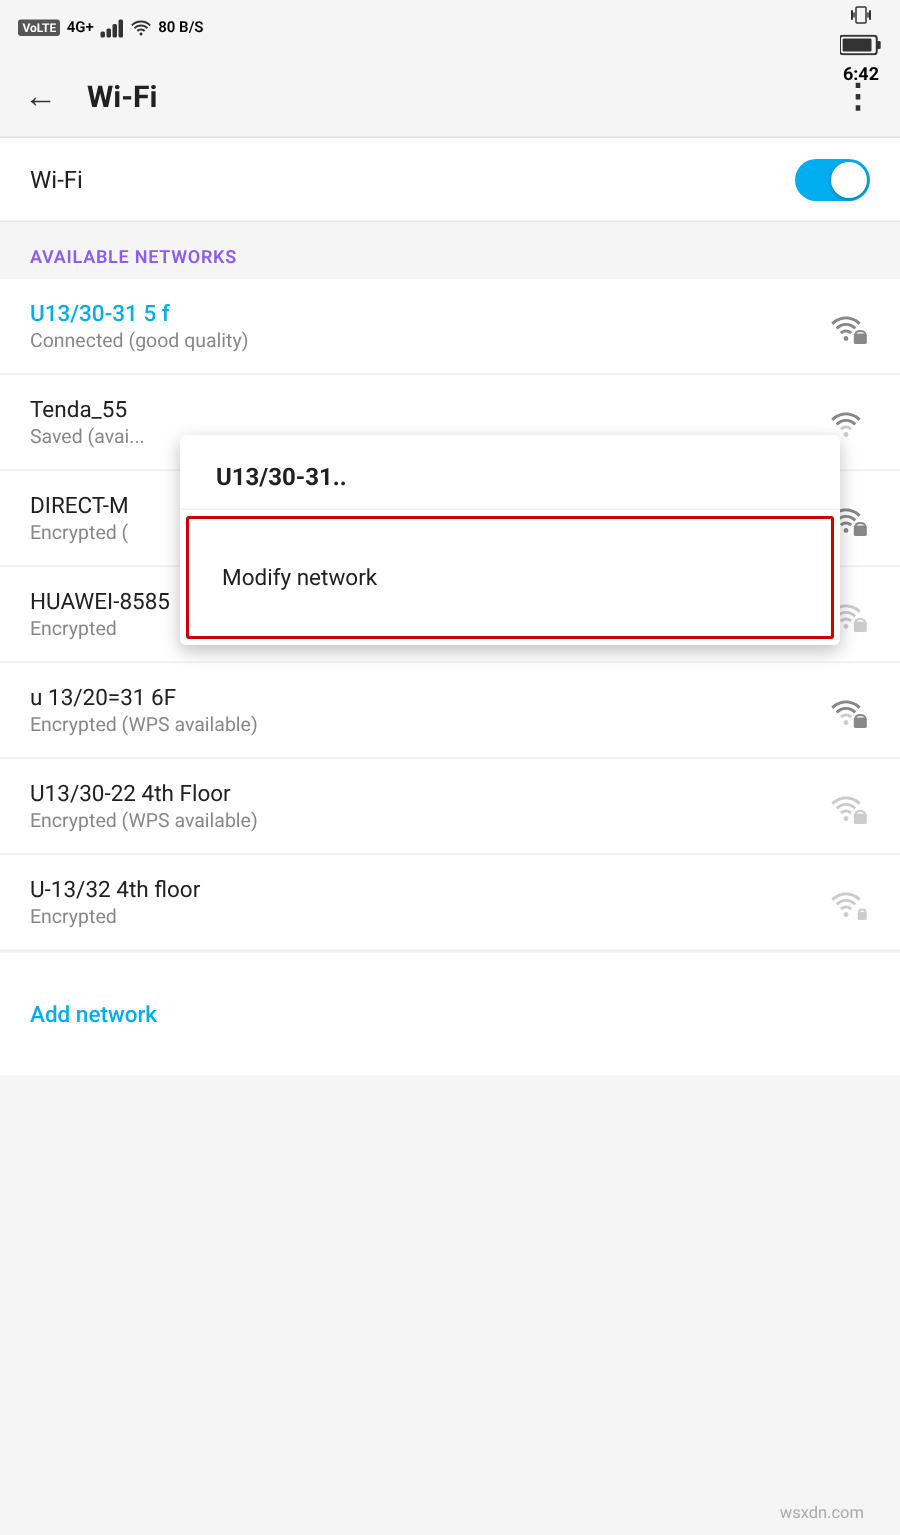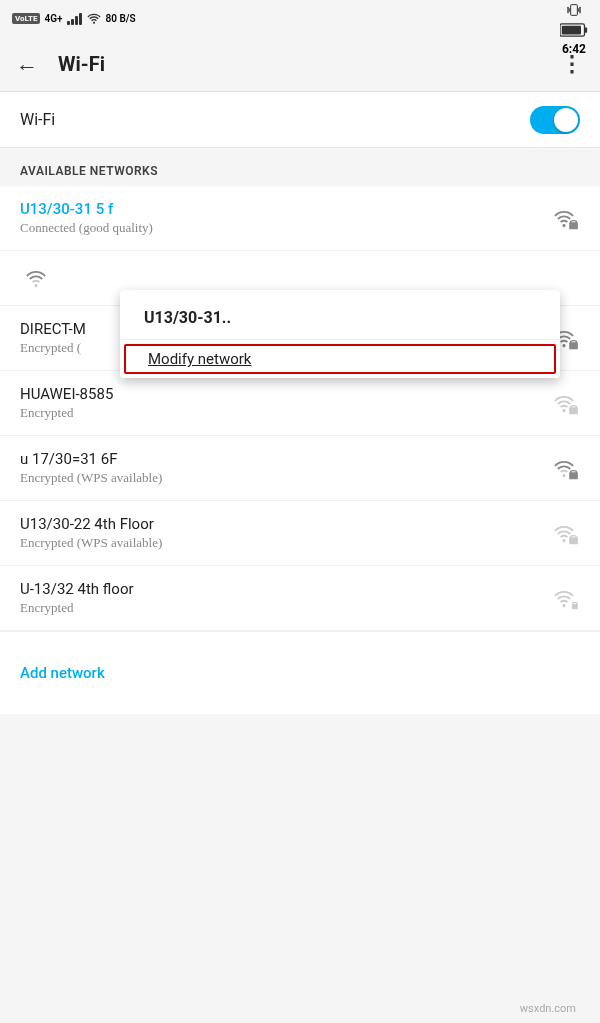--- a/index.html
+++ b/index.html
@@ -120,21 +120,21 @@
       right: 2px;
       top: 2px;
       box-shadow: 0 1px 3px rgba(0,0,0,0.3);
     }
 
     
     .section-header {
       padding: 16px 20px 8px;
       font-size: 12px;
       font-weight: 600;
-      color: #404040;
+      color: #8b5cf6;
       letter-spacing: 0.5px;
       background: #f5f5f5;
     }
 
     
     .network-list {
       background: white;
     }
     .network-item {
       display: flex;
@@ -152,21 +152,20 @@
       font-weight: 400;
     }
     .network-name.connected {
       color: #00AEEF;
       font-weight: 500;
     }
     .network-status {
       font-size: 13px;
       color: #888;
       margin-top: 2px;
-      font-family: Liberation Serif, serif;
     }
 
     
     .wifi-lock {
       position: relative;
       width: 32px;
       height: 26px;
     }
 
     
@@ -202,22 +201,21 @@
     .context-menu-item {
       padding: 18px 24px;
       font-size: 15px;
       color: #212121;
       cursor: pointer;
     }
     .context-menu-item.highlighted {
       border: 2px solid #cc0000;
       margin: 4px;
       border-radius: 2px;
-      padding: 4px 22px;
-      text-decoration: underline;
+      padding: 30px 22px;
     }
 
     
     .watermark {
       position: absolute;
       bottom: 8px;
       right: 24px;
       font-size: 11px;
       color: #aaa;
     }
@@ -295,20 +293,24 @@
         <path d="M18 17c-1.8 0-3.5 0.7-4.7 1.9l1.6 1.6c0.8-0.8 2-1.3 3.1-1.3s2.3 0.5 3.1 1.3l1.6-1.6C21.5 17.7 19.8 17 18 17z" fill="#888"></path>
         <path d="M18 12c-3.1 0-5.9 1.3-7.9 3.3l1.6 1.6C13.4 15.3 15.6 14 18 14s4.6 1.3 6.3 2.9l1.6-1.6C23.9 13.3 21.1 12 18 12z" fill="#888"></path>
         <path d="M18 7C13.6 7 9.6 8.8 6.7 11.8l1.6 1.6C10.9 10.7 14.3 9 18 9s7.1 1.7 9.7 4.4l1.6-1.6C26.4 8.8 22.4 7 18 7z" fill="#888"></path>
         <rect x="24" y="20" width="10" height="8" rx="1" fill="#888"></rect>
         <rect x="25.5" y="18" width="7" height="4" rx="3.5" fill="none" stroke="#888" stroke-width="1.5"></rect>
       </svg>
     </div>
   </div>
 
   <div class="network-item">
+    <div class="network-info">
+      <div class="network-name">Tenda_55</div>
+      <div class="network-status">Saved (avai...</div>
+    </div>
     <div class="wifi-lock">
       <svg width="32" height="26" viewBox="0 0 36 30">
         <path d="M18 22c-1 0-1.8 0.8-1.8 1.8s0.8 1.8 1.8 1.8 1.8-0.8 1.8-1.8-0.8-1.8-1.8-1.8z" fill="#ccc"></path>
         <path d="M18 17c-1.8 0-3.5 0.7-4.7 1.9l1.6 1.6c0.8-0.8 2-1.3 3.1-1.3s2.3 0.5 3.1 1.3l1.6-1.6C21.5 17.7 19.8 17 18 17z" fill="#ccc"></path>
         <path d="M18 12c-3.1 0-5.9 1.3-7.9 3.3l1.6 1.6C13.4 15.3 15.6 14 18 14s4.6 1.3 6.3 2.9l1.6-1.6C23.9 13.3 21.1 12 18 12z" fill="#888"></path>
         <path d="M18 7C13.6 7 9.6 8.8 6.7 11.8l1.6 1.6C10.9 10.7 14.3 9 18 9s7.1 1.7 9.7 4.4l1.6-1.6C26.4 8.8 22.4 7 18 7z" fill="#888"></path>
       </svg>
     </div>
   </div>
 
@@ -341,21 +343,21 @@
         <path d="M18 12c-3.1 0-5.9 1.3-7.9 3.3l1.6 1.6C13.4 15.3 15.6 14 18 14s4.6 1.3 6.3 2.9l1.6-1.6C23.9 13.3 21.1 12 18 12z" fill="#ccc"></path>
         <path d="M18 7C13.6 7 9.6 8.8 6.7 11.8l1.6 1.6C10.9 10.7 14.3 9 18 9s7.1 1.7 9.7 4.4l1.6-1.6C26.4 8.8 22.4 7 18 7z" fill="#ccc"></path>
         <rect x="24" y="20" width="10" height="8" rx="1" fill="#ccc"></rect>
         <rect x="25.5" y="18" width="7" height="4" rx="3.5" fill="none" stroke="#ccc" stroke-width="1.5"></rect>
       </svg>
     </div>
   </div>
 
   <div class="network-item">
     <div class="network-info">
-      <div class="network-name">u 17/30=31 6F</div>
+      <div class="network-name">u 13/20=31 6F</div>
       <div class="network-status">Encrypted (WPS available)</div>
     </div>
     <div class="wifi-lock">
       <svg width="32" height="26" viewBox="0 0 36 30">
         <path d="M18 22c-1 0-1.8 0.8-1.8 1.8s0.8 1.8 1.8 1.8 1.8-0.8 1.8-1.8-0.8-1.8-1.8-1.8z" fill="#ccc"></path>
         <path d="M18 17c-1.8 0-3.5 0.7-4.7 1.9l1.6 1.6c0.8-0.8 2-1.3 3.1-1.3s2.3 0.5 3.1 1.3l1.6-1.6C21.5 17.7 19.8 17 18 17z" fill="#ccc"></path>
         <path d="M18 12c-3.1 0-5.9 1.3-7.9 3.3l1.6 1.6C13.4 15.3 15.6 14 18 14s4.6 1.3 6.3 2.9l1.6-1.6C23.9 13.3 21.1 12 18 12z" fill="#888"></path>
         <path d="M18 7C13.6 7 9.6 8.8 6.7 11.8l1.6 1.6C10.9 10.7 14.3 9 18 9s7.1 1.7 9.7 4.4l1.6-1.6C26.4 8.8 22.4 7 18 7z" fill="#888"></path>
         <rect x="24" y="20" width="10" height="8" rx="1" fill="#888"></rect>
         <rect x="25.5" y="18" width="7" height="4" rx="3.5" fill="none" stroke="#888" stroke-width="1.5"></rect>

